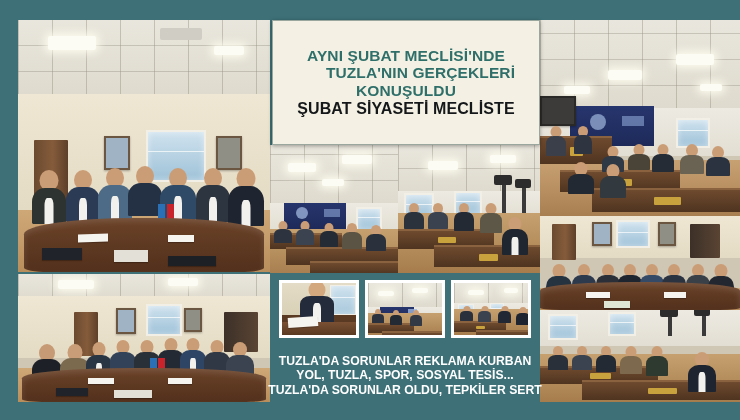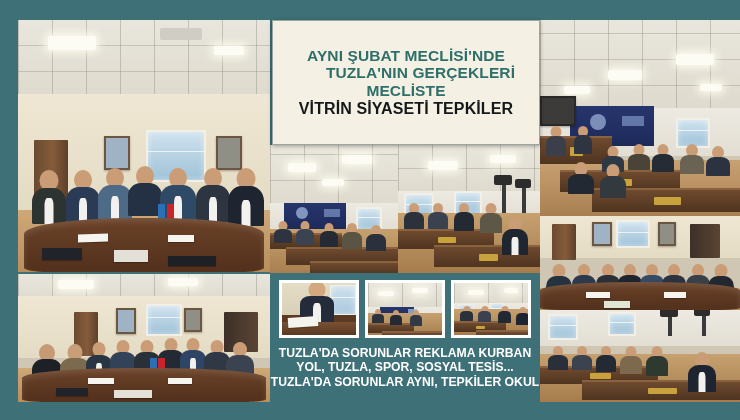--- a/index.html
+++ b/index.html
@@ -565,22 +565,22 @@
     <div class="person" style="left:148px; bottom:10px; width:28px; height:40px;">
       <div class="head" style="top:0; width:14px; height:15px;"></div>
       <div class="body" style="top:13px; background:#1e2430;"></div>
       <div class="shirt" style="width:7px; height:20px;"></div>
     </div>
   </div>
 
   <div class="title-card" style="left:272px; top:20px; width:268px; height:125px;">
     <div class="tl teal" style="font-size:15.5px;">AYNI ŞUBAT MECLİSİ'NDE</div>
     <div class="tl teal" style="font-size:15.5px;margin-left:29px;">TUZLA'NIN GERÇEKLERİ</div>
-    <div class="tl teal" style="font-size:15.5px;">MECLİSTE</div>
-    <div class="tl dark" style="font-size:16px; margin-top:1px;">VİTRİN SİYASETİ TEPKİLER</div>
+    <div class="tl teal" style="font-size:15.5px;">KONUŞULDU</div>
+    <div class="tl dark" style="font-size:16px; margin-top:1px;">ŞUBAT SİYASETİ MECLİSTE</div>
   </div>
 
   <div class="caption-strip" style="left:270px; top:274px; width:270px; height:128px; padding-top:6px;">
 
     <div class="thumbs">
 
       <div class="thumb" style="width:80px; height:58px;">
         <div class="inner">
           <div class="wall" style="top:0; height:34px; background:linear-gradient(#e4dcc6,#d8cfb6);"></div>
           <div class="window" style="left:48px; top:2px; width:24px; height:28px; background:linear-gradient(#cfe2ee,#a8c8dc); border-width:1px;"></div>
@@ -652,20 +652,20 @@
           </div>
           <div class="person" style="left:62px; bottom:10px; width:14px; height:18px;">
             <div class="head" style="top:0; width:7px; height:8px;"></div>
             <div class="body" style="top:6px; background:#1f2530;"></div>
           </div>
         </div>
       </div>
 
     </div>
 
-    <div class="caption-lines" style="margin-top:8px;">
+    <div class="caption-lines" style="margin-top:16px;">
       <div style="font-size:12.2px;">TUZLA'DA SORUNLAR REKLAMA KURBAN</div>
       <div style="font-size:12.2px;">YOL, TUZLA, SPOR, SOSYAL TESİS...</div>
-      <div style="font-size:12.2px;">TUZLA'DA SORUNLAR AYNI, TEPKİLER OKUL</div>
+      <div style="font-size:12.2px;">TUZLA'DA SORUNLAR OLDU, TEPKİLER SERT</div>
     </div>
   </div>
 
 </div>
 
 </body></html>

